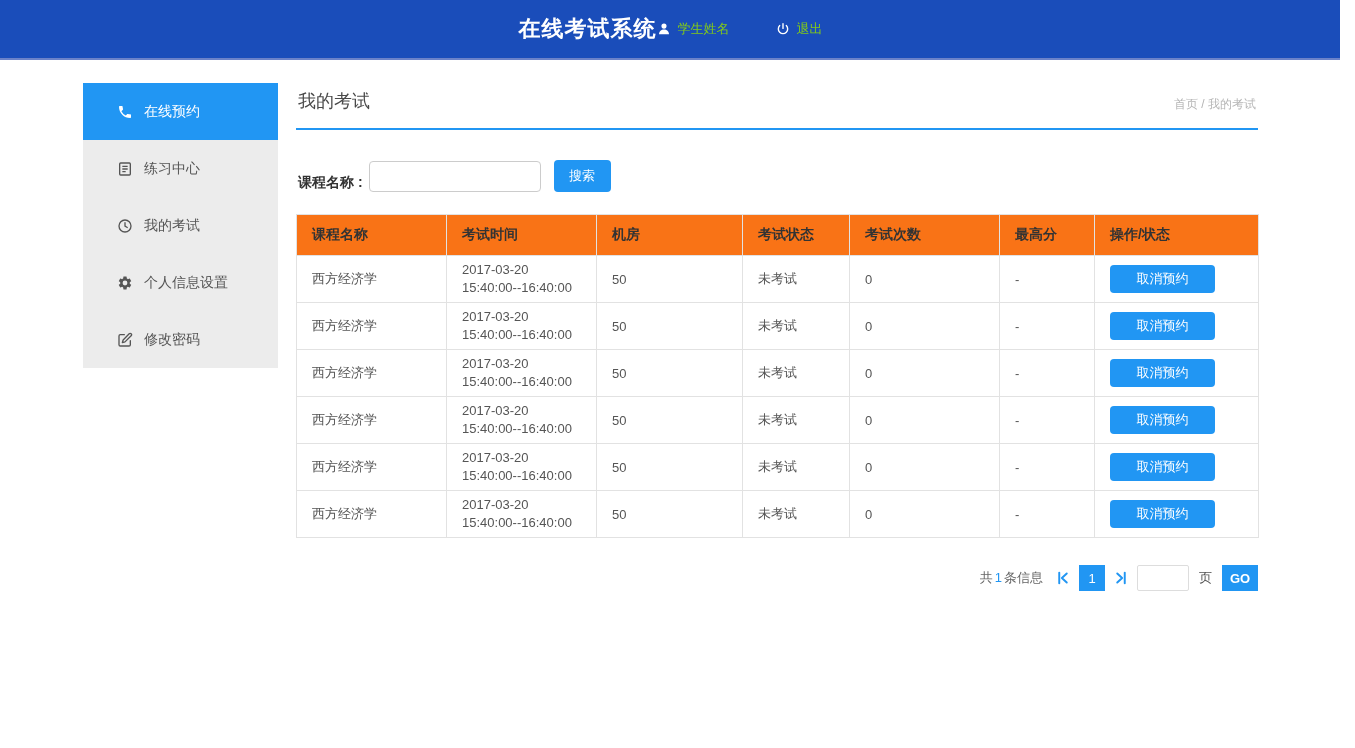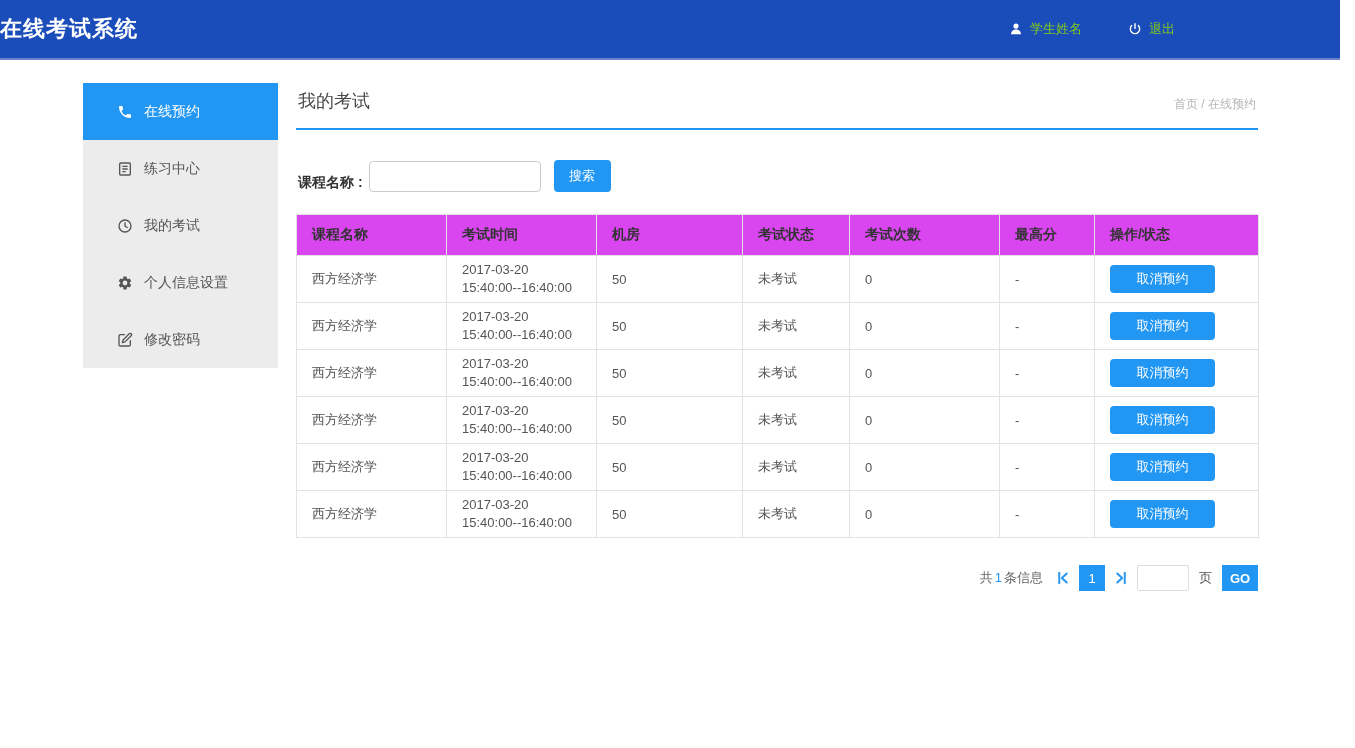--- a/index.html
+++ b/index.html
@@ -10,22 +10,22 @@
     -webkit-font-smoothing:antialiased;
   }
   .page-wrap { width:1340px; }
 
   
   .topbar {
     height:60px; background:var(--header-blue,#1a4dba);
     border-bottom:2px solid #6b82c9;
   }
   .topbar-inner {
-    width:1175px; height:100%;
-    display:flex; align-items:center; justify-content:space-between;
+    width:1175px; margin-left:83px; height:100%;
+    display:flex; align-items:center; justify-content:center;
   }
   .app-title { margin:0; color:#fff; font-size:22px; font-weight:bold; letter-spacing:1px; }
   .topbar-right { display:flex; align-items:center; gap:46px; }
   .topbar-item { display:flex; align-items:center; gap:7px; color:#84cc16; font-size:13px; cursor:pointer; }
   .topbar-item svg { display:block; }
 
   
   .layout { width:1175px; margin-left:83px; margin-top:23px; display:flex; gap:18px; align-items:flex-start; }
 
   
@@ -54,21 +54,21 @@
   }
   .btn-search {
     margin-left:13px; width:57px; height:32px; border:none; border-radius:4px;
     background:var(--accent-blue,#2196f3); color:#fff; font-size:13px; cursor:pointer;
     font-family:inherit;
   }
 
   
   .exam-table { margin-top:22px; width:100%; border-collapse:collapse; font-size:13px; table-layout:fixed; }
   .exam-table th, .exam-table td { border:1px solid #e2e2e2; text-align:left; padding:0 10px 0 15px; }
-  .exam-table th { height:41px; background:#d946ef; font-size:14px; color:#333; font-weight:bold; }
+  .exam-table th { height:41px; background:#f97316; font-size:14px; color:#333; font-weight:bold; }
   .exam-table td { height:47px; color:#555; }
   .time-cell div { line-height:1.35; }
   .btn-cancel {
     width:105px; height:28px; border:none; border-radius:4px;
     background:var(--accent-blue,#2196f3); color:#fff; font-size:13px; cursor:pointer;
     font-family:inherit;
   }
 
   
   .pagination {
@@ -165,21 +165,21 @@
             </svg>
           </span>
           <span>修改密码</span>
         </div>
       </nav>
 
     <main class="content">
 
       <div class="page-head">
         <h2 class="page-title">我的考试</h2>
-        <span class="breadcrumb">首页 / 在线预约</span>
+        <span class="breadcrumb">首页 / 我的考试</span>
       </div>
 
       <div class="search-row">
         <label class="search-label">课程名称 :</label>
         <input class="search-input" type="text" value="" style="">
         <button class="btn-search">搜索</button>
       </div>
 
       <table class="exam-table">
         <colgroup id="table-cols">

